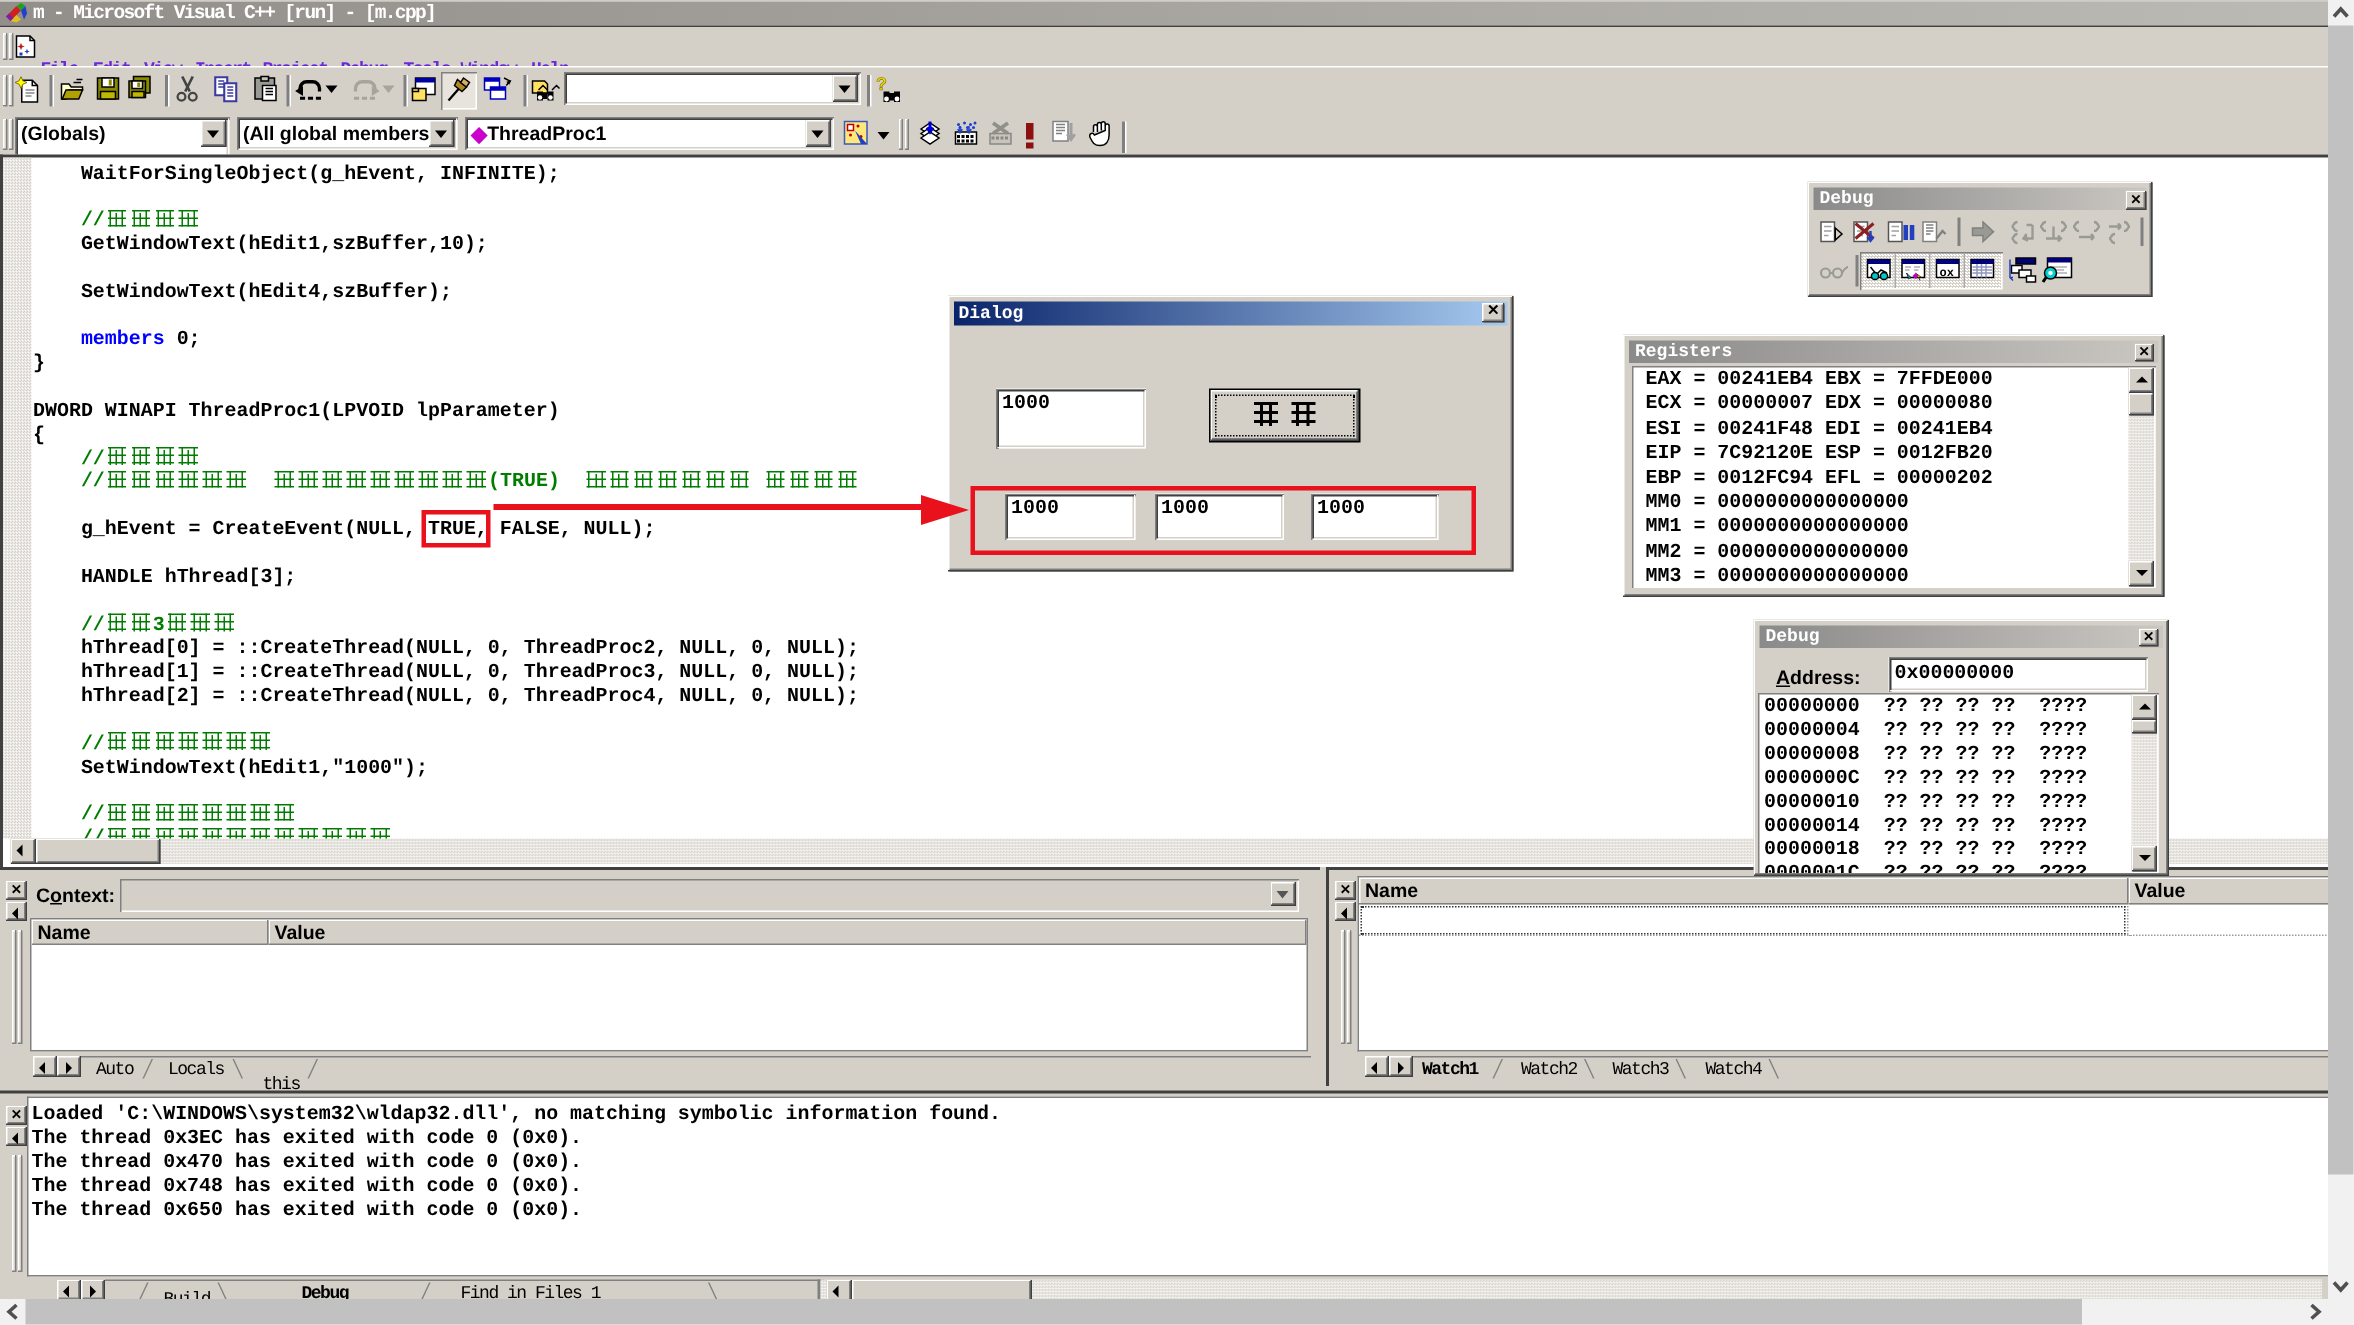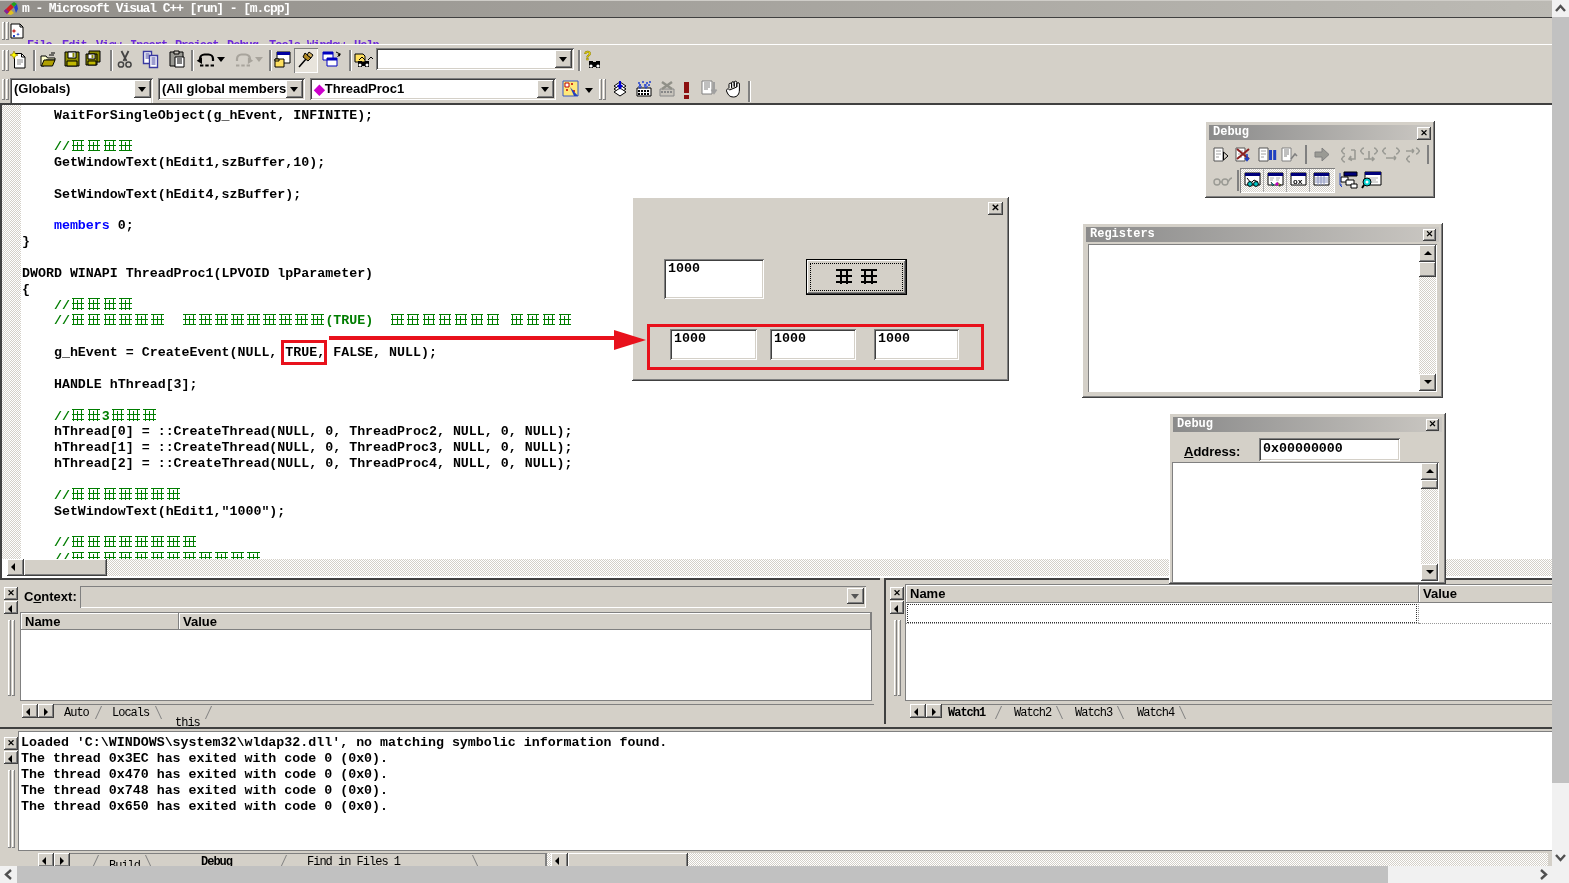--- a/index.html
+++ b/index.html
@@ -309,20 +309,21 @@
     <div class="ab dith" style="left:5px;top:454px;width:1545px;height:17px"></div>
     <div class="ab btn arr-lf" style="left:5px;top:454px;width:17px;height:17px"></div>
     <div class="ab btn" style="left:22px;top:454px;width:83px;height:17px"></div>
   </div>
 
   <div class="ab" style="left:281px;top:340px;width:46px;height:25px;border:3px solid #e8111c;z-index:30"></div>
   <div class="ab" style="left:329px;top:336px;width:287px;height:4px;background:#e8111c;z-index:30"></div>
   <div class="ab" style="left:614px;top:330px;width:0;height:0;border-left:32px solid #e8111c;border-top:10px solid transparent;border-bottom:10px solid transparent;z-index:30"></div>
 
   <div class="ab raised" id="dialog" style="left:632px;top:197px;width:377px;height:184px;background:#d4d0c8;z-index:20">
+    <div class="ab" style="left:4px;top:4px;width:369px;height:16px;background:linear-gradient(90deg,#0a246a,#a6caf0);color:#fff;font:bold 12px 'Liberation Mono',monospace;line-height:16px;padding-left:3px">Dialog</div>
     <div class="xbtn" style="right:6px;top:5px">✕</div>
     <div class="ab sunk" style="left:32px;top:62px;width:100px;height:40px">
         <span class="mono" style="position:absolute;left:4px;top:2px;font-size:13.3px">1000</span>
       </div>
     <div class="ab" id="startbtn" style="left:174px;top:62px;width:101px;height:36px;background:#d4d0c8;border:1px solid #000;box-shadow:inset -1px -1px 0 #404040,inset 1px 1px 0 #fff,inset -2px -2px 0 #808080">
        <div class="ab" style="left:3px;top:3px;right:3px;bottom:3px;border:1px dotted #000"></div>
        <div class="ab" style="left:0;right:0;top:8px;text-align:center;color:#000"><i class="cb"></i>&nbsp;<i class="cb"></i></div>
     </div>
     <div class="ab" style="left:15px;top:127px;width:337px;height:46px;border:3.5px solid #e8111c"></div>
     <div class="ab sunk" style="left:38px;top:132px;width:87px;height:31px">
@@ -439,35 +440,52 @@
           <circle cx="6" cy="11" r="1.5" fill="#fff"></circle>
           <path d="M3 14l-2 3" stroke="#000" stroke-width="2"></path>
         </svg>
     </div>
   </div>
 
   <div class="ab raised" id="regwin" style="left:1082px;top:223px;width:361px;height:175px;background:#d4d0c8;z-index:10">
     <div class="ftitle" style="margin:4px 4px 0 4px">Registers</div>
     <div class="xbtn" style="right:7px;top:6px;width:13px;height:12px;line-height:11px;font-size:9px">✕</div>
     <div class="ab sunk1" style="left:6px;top:21px;width:349px;height:148px;background:#fff;overflow:hidden">
+      <pre style="position:absolute;left:9px;top:1px;line-height:16.4px">EAX = 00241EB4 EBX = 7FFDE000
+ECX = 00000007 EDX = 00000080
+ESI = 00241F48 EDI = 00241EB4
+EIP = 7C92120E ESP = 0012FB20
+EBP = 0012FC94 EFL = 00000202
+MM0 = 0000000000000000
+MM1 = 0000000000000000
+MM2 = 0000000000000000
+MM3 = 0000000000000000</pre>
       <div class="ab dith" style="right:1px;top:1px;width:17px;height:146px"></div>
       <div class="ab btn arr-up" style="right:1px;top:1px;width:17px;height:17px"></div>
       <div class="ab btn" style="right:1px;top:18px;width:17px;height:15px"></div>
       <div class="ab btn arr-dn" style="right:1px;bottom:1px;width:17px;height:17px"></div>
     </div>
   </div>
 
   <div class="ab raised" id="memwin" style="left:1169px;top:413px;width:277px;height:171px;background:#d4d0c8;z-index:10">
     <div class="ftitle" style="margin:4px 4px 0 4px">Debug</div>
     <div class="xbtn" style="right:7px;top:6px;width:13px;height:12px;line-height:11px;font-size:9px">✕</div>
     <div class="ab" style="left:15px;top:31px;font:bold 13px 'Liberation Sans',sans-serif"><span style="text-decoration:underline">A</span>ddress:</div>
-    <div class="ab sunk" style="left:90px;top:25px;width:141px;height:23px">
+    <div class="ab sunk" style="left:90px;top:25px;width:173px;height:23px">
         <span class="mono" style="position:absolute;left:4px;top:3px;font-size:13.3px">0x00000000</span>
       </div>
     <div class="ab sunk1" style="left:3px;top:49px;width:267px;height:120px;background:#fff;overflow:hidden">
+      <pre style="position:absolute;left:4px;top:1px;line-height:15.9px">00000000  ?? ?? ?? ??  ????
+00000004  ?? ?? ?? ??  ????
+00000008  ?? ?? ?? ??  ????
+0000000C  ?? ?? ?? ??  ????
+00000010  ?? ?? ?? ??  ????
+00000014  ?? ?? ?? ??  ????
+00000018  ?? ?? ?? ??  ????
+0000001C  ?? ?? ?? ??  ????</pre>
       <div class="ab dith" style="right:1px;top:1px;width:17px;height:118px"></div>
       <div class="ab btn arr-up" style="right:1px;top:1px;width:17px;height:17px"></div>
       <div class="ab btn" style="right:1px;top:18px;width:17px;height:9px"></div>
       <div class="ab btn arr-dn" style="right:1px;bottom:1px;width:17px;height:17px"></div>
     </div>
   </div>
 
   <div class="ab" id="varpanel" style="left:0;top:578px;width:880px;height:146px;background:#d4d0c8;border-top:2px solid #404040">
     <div class="ab btn" style="left:4px;top:7px;width:14px;height:13px;font:bold 9px 'Liberation Sans';text-align:center;line-height:12px">✕</div>
     <div class="ab btn arr-lf" style="left:4px;top:21px;width:14px;height:13px"></div>

